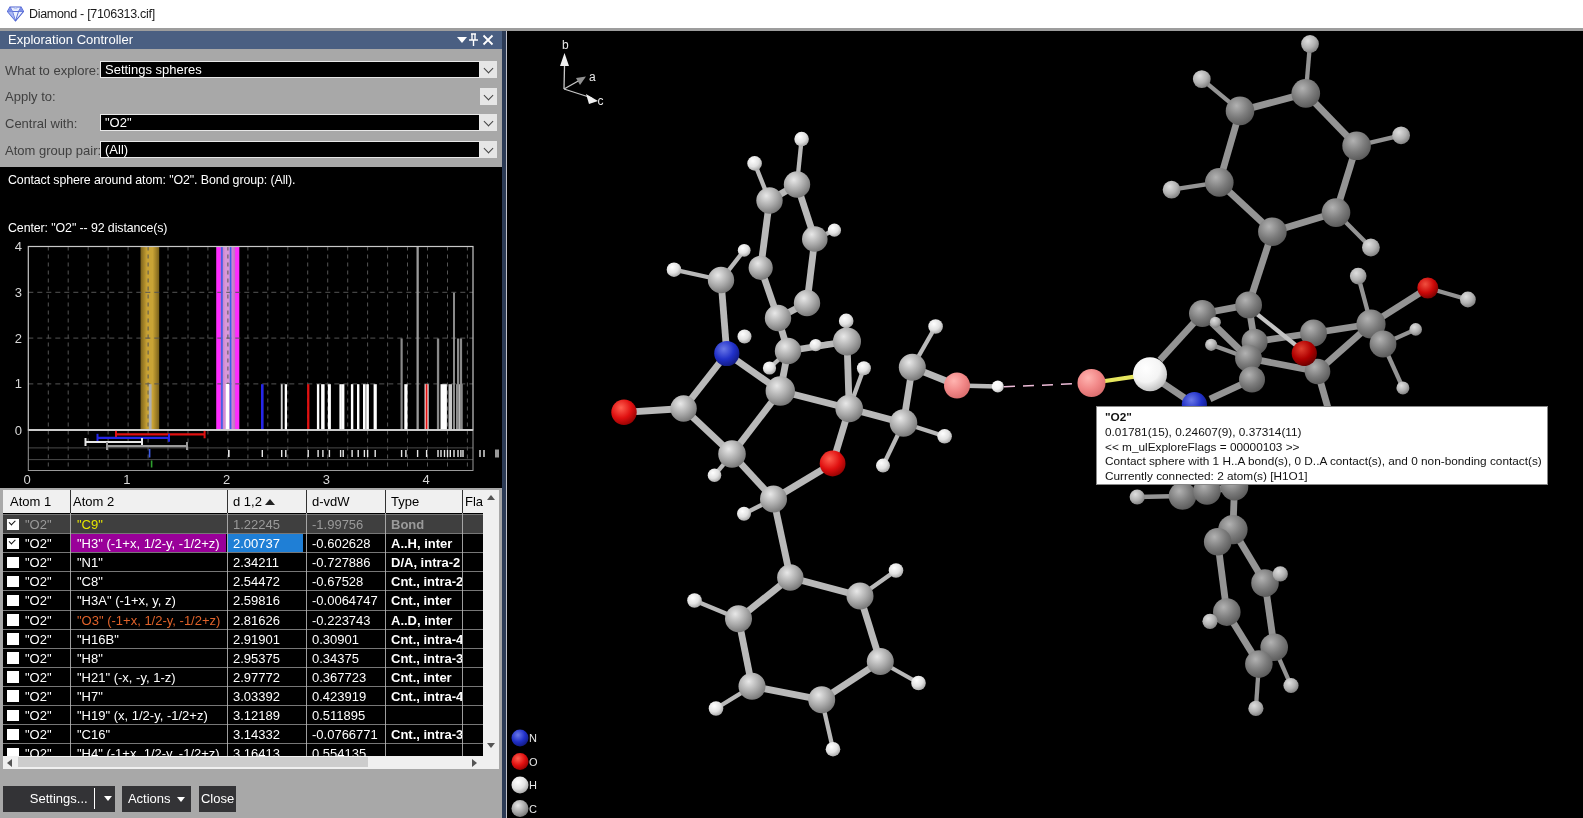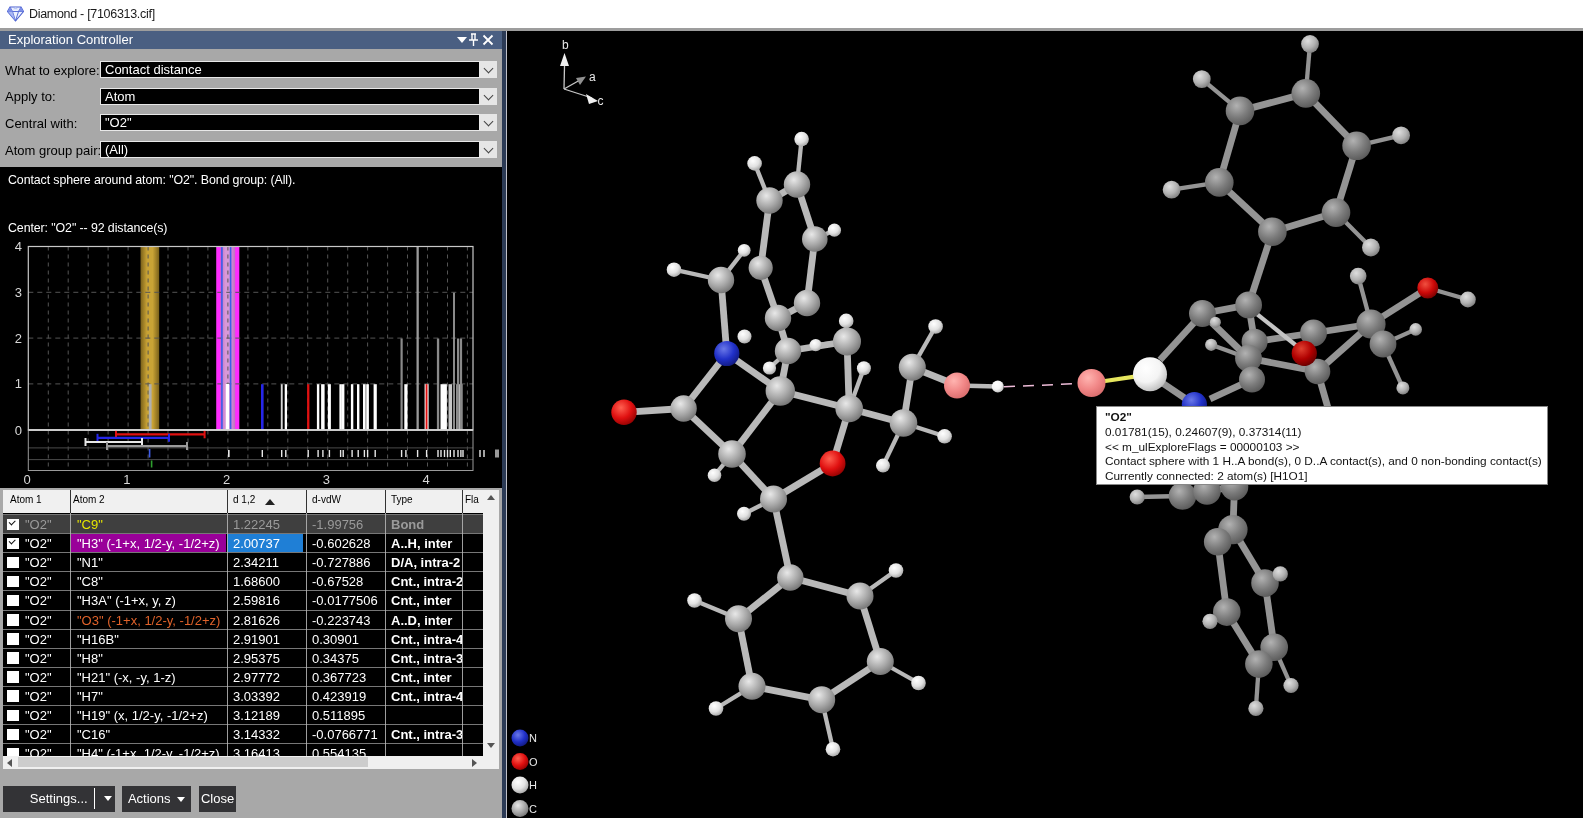--- a/index.html
+++ b/index.html
@@ -3,21 +3,21 @@
 * { margin:0; padding:0; box-sizing:border-box; }
 html,body { width:1583px; height:818px; background:#000; font-family:"Liberation Sans",sans-serif; overflow:hidden; }
 #titlebar { position:absolute; left:0; top:0; width:1583px; height:28px; background:#fff; }
 #titlebar .txt { position:absolute; left:29px; top:7px; font-size:12.5px; letter-spacing:-0.3px; color:#1a1a1a; }
 #topline { position:absolute; left:0; top:28px; width:1583px; height:3px; background:#9d9d9d; }
 #panel { position:absolute; left:0; top:31px; width:502px; height:787px; background:#a8a8a8; }
 #phdr { position:absolute; left:0; top:0; width:502px; height:17.5px; background:#4a5f82; color:#fff; font-size:13px; }
 #phdr .t { position:absolute; left:8px; top:1px; }
 #splitter { position:absolute; left:502px; top:31px; width:5px; height:787px; background:#2b3a55; border-right:1.5px solid #c0c0c8; }
 #view { position:absolute; left:507px; top:31px; width:1076px; height:787px; background:#000; }
-.lbl { position:absolute; left:5px; font-size:13px; color:#000000; }
+.lbl { position:absolute; left:5px; font-size:13px; color:#404040; }
 .combo { position:absolute; left:100px; width:380px; height:17px; background:#000; border:1px solid #e8e8e8; color:#fff; font-size:13px; padding-left:4px; line-height:15px; }
 .cbtn { position:absolute; left:480px; width:17px; height:17px; background:#e6e6e6; }
 .cbtn:after { content:''; position:absolute; left:4.5px; top:4px; width:6px; height:6px; border-right:1.6px solid #444; border-bottom:1.6px solid #444; transform:rotate(45deg); }
 #blackarea { position:absolute; left:0; top:135.5px; width:502px; height:321px; background:#000; }
 #tablewrap { position:absolute; left:3px; top:459px; width:480px; height:265.5px; background:#000; overflow:hidden; }
 .trow { position:absolute; left:0; width:480px; height:19.1px; background:#000; color:#fff; font-size:13px; border-top:1px solid #777; }
 .row-sel { background:#3f3f3f; color:#9a9a9a; }
 .row-sel .o2t { color:#9a9a9a; }
 .tc { position:absolute; top:0; height:19.1px; line-height:19.1px; overflow:hidden; white-space:nowrap; }
 .tc1 { left:0; width:67px; }
@@ -339,24 +339,23 @@
       <span class="t">Exploration Controller</span>
     <span class="sarr" style="left:457px;top:6px;border-left:5px solid transparent;border-right:5px solid transparent;border-top:6px solid #fff"></span>
     <svg style="position:absolute;left:467px;top:2px" width="13" height="14" viewBox="0 0 13 14">
       <path d="M4 1 h5 M5 1 v6 h3 v-6 M2 7 h9 M6.5 7 v6" stroke="#fff" stroke-width="1.4" fill="none"></path>
     </svg>
     <svg style="position:absolute;left:482px;top:3px" width="12" height="12" viewBox="0 0 12 12">
       <path d="M1.5 1.5 L10.5 10.5 M10.5 1.5 L1.5 10.5" stroke="#fff" stroke-width="1.8"></path>
     </svg>
   </div>
   <div class="lbl" style="top:31.5px">What to explore:</div>
-  <div class="combo" style="top:30px">Contact distance</div>
+  <div class="combo" style="top:30px">Settings spheres</div>
     <div class="cbtn" style="top:30px"></div>
   <div class="lbl" style="top:58.2px">Apply to:</div>
-  <div class="combo" style="top:56.7px">Atom</div>
     <div class="cbtn" style="top:56.7px"></div>
   <div class="lbl" style="top:84.9px">Central with:</div>
   <div class="combo" style="top:83.4px">"O2"</div>
     <div class="cbtn" style="top:83.4px"></div>
   <div class="lbl" style="top:111.6px">Atom group pair:</div>
   <div class="combo" style="top:110.1px">(All)</div>
     <div class="cbtn" style="top:110.1px"></div>
   <div id="blackarea">
     <svg width="502" height="321" viewBox="0 166.5 502 321">
       <text x="8" y="183" fill="#fff" font-size="12.4" letter-spacing="-0.1">Contact sphere around atom: "O2". Bond group: (All).</text>
@@ -490,21 +489,21 @@
 <text x="22" y="342.1" fill="#d8d8d8" font-size="13" text-anchor="end">2</text>
 <text x="22" y="387.9" fill="#d8d8d8" font-size="13" text-anchor="end">1</text>
 <text x="22" y="434.0" fill="#d8d8d8" font-size="13" text-anchor="end">0</text>
 <text x="27.0" y="483" fill="#d8d8d8" font-size="13" text-anchor="middle">0</text>
 <text x="126.8" y="483" fill="#d8d8d8" font-size="13" text-anchor="middle">1</text>
 <text x="226.6" y="483" fill="#d8d8d8" font-size="13" text-anchor="middle">2</text>
 <text x="326.4" y="483" fill="#d8d8d8" font-size="13" text-anchor="middle">3</text>
 <text x="426.2" y="483" fill="#d8d8d8" font-size="13" text-anchor="middle">4</text>
     </svg>
   </div>
-  <div id="thead-outer" style="position:absolute;left:3px;top:459px;width:480px;height:38px;background:#f0f0f0;font-size:10px">
+  <div id="thead-outer" style="position:absolute;left:3px;top:459px;width:480px;height:38px;background:#f0f0f0;font-size:13px">
     <div style="position:absolute;left:7px;top:4px">Atom 1</div>
     <div style="position:absolute;left:70px;top:4px">Atom 2</div>
     <div style="position:absolute;left:230px;top:4px">d 1,2</div>
     <span class="sarr" style="left:262px;top:9px;border-left:5px solid transparent;border-right:5px solid transparent;border-bottom:6px solid #222"></span>
     <div style="position:absolute;left:309px;top:4px">d-vdW</div>
     <div style="position:absolute;left:388px;top:4px">Type</div>
     <div style="position:absolute;left:462px;top:4px">Fla</div>
     <div style="position:absolute;left:67px;top:0;width:1px;height:23px;background:#333"></div>
     <div style="position:absolute;left:224px;top:0;width:1px;height:23px;background:#333"></div>
     <div style="position:absolute;left:303px;top:0;width:1px;height:23px;background:#333"></div>
@@ -534,29 +533,29 @@
 <div class="trow" style="top:39.2px">
           <div class="tc tc1"><span class="cb"></span><span class="o2t">"O2"</span></div>
           <div class="tc tc2">"N1"</div>
           <div class="tc tc3">2.34211</div>
           <div class="tc tc4">-0.727886</div>
           <div class="tc tc5">D/A, intra-2</div>
         </div>
 <div class="trow" style="top:58.3px">
           <div class="tc tc1"><span class="cb"></span><span class="o2t">"O2"</span></div>
           <div class="tc tc2">"C8"</div>
-          <div class="tc tc3">1.68600</div>
+          <div class="tc tc3">2.54472</div>
           <div class="tc tc4">-0.67528</div>
           <div class="tc tc5">Cnt., intra-2</div>
         </div>
 <div class="trow" style="top:77.4px">
           <div class="tc tc1"><span class="cb"></span><span class="o2t">"O2"</span></div>
           <div class="tc tc2">"H3A" (-1+x, y, z)</div>
           <div class="tc tc3">2.59816</div>
-          <div class="tc tc4">-0.0177506</div>
+          <div class="tc tc4">-0.0064747</div>
           <div class="tc tc5">Cnt., inter</div>
         </div>
 <div class="trow" style="top:96.5px">
           <div class="tc tc1"><span class="cb"></span><span class="o2t">"O2"</span></div>
           <div class="tc tc2 o3">"O3" (-1+x, 1/2-y, -1/2+z)</div>
           <div class="tc tc3">2.81626</div>
           <div class="tc tc4">-0.223743</div>
           <div class="tc tc5">A..D, inter</div>
         </div>
 <div class="trow" style="top:115.6px">

